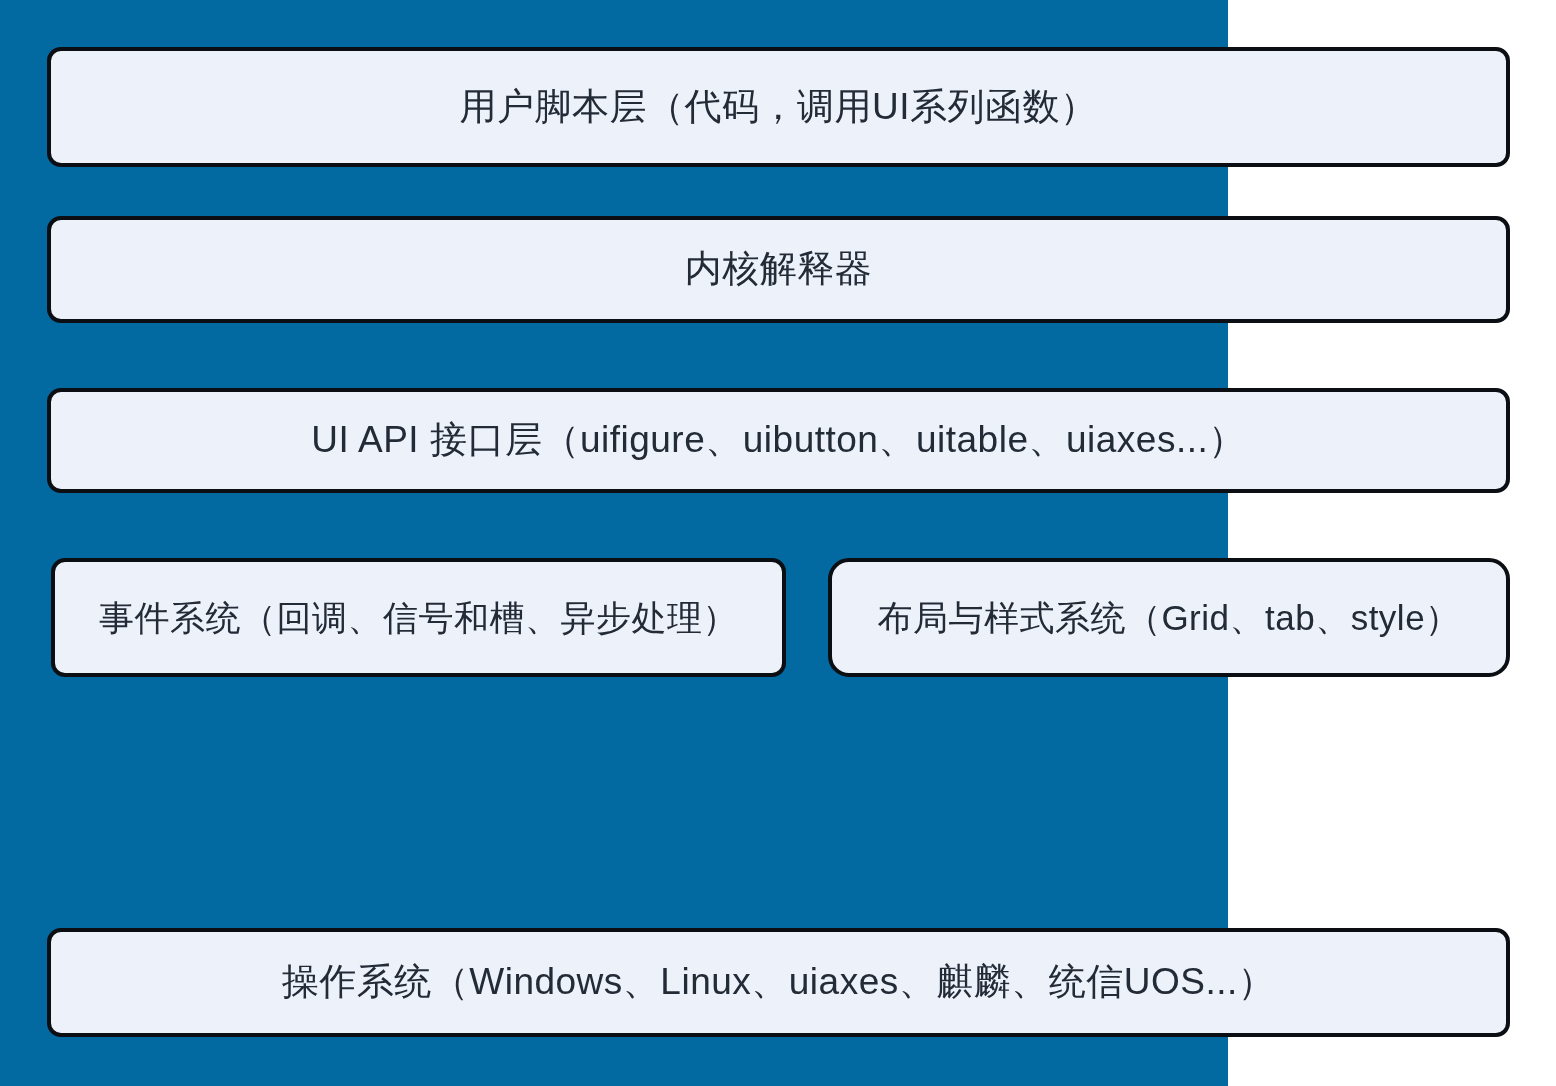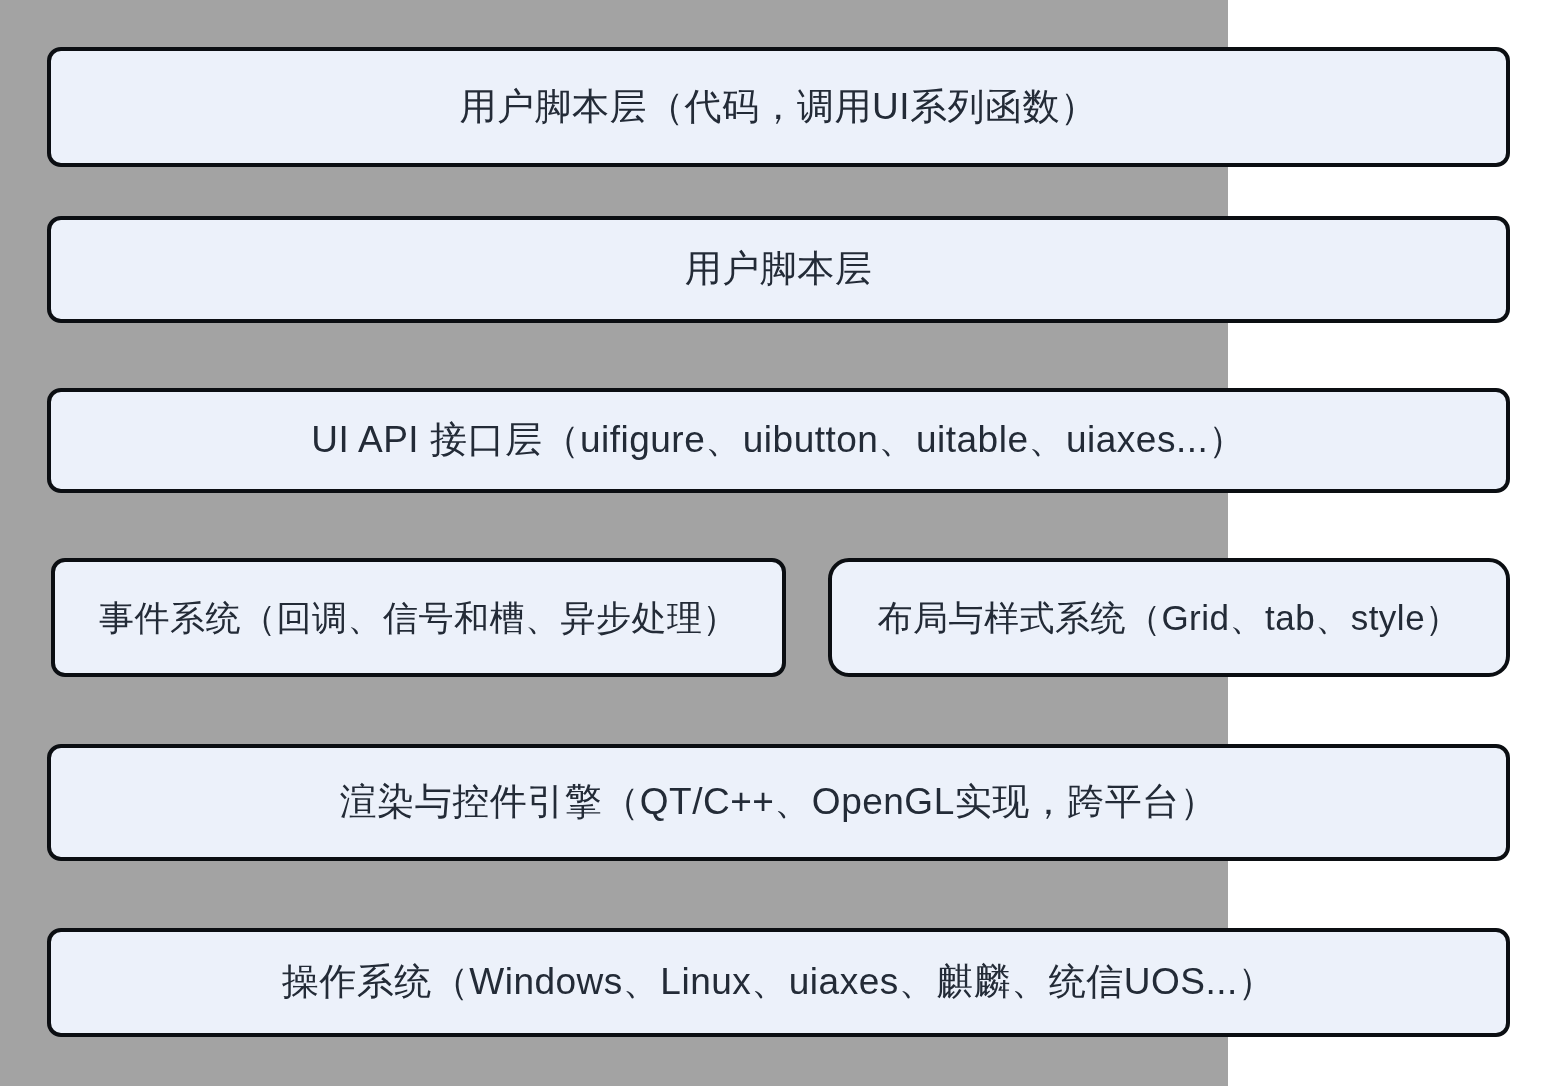--- a/index.html
+++ b/index.html
@@ -12,21 +12,21 @@
     width: 1556px;
     height: 1086px;
     font-family: "Liberation Sans", "DejaVu Sans", sans-serif;
     overflow: hidden;
   }
 
   #diagram {
     position: relative;
     width: 1228px;
     height: 1086px;
-    background: #a3a3a3;
+    background: #0369a1;
   }
 
   .layer-box {
     position: absolute;
     box-sizing: border-box;
     background: #ECF1FA;
     border: 4px solid #0b0e12;
     border-radius: 14px;
     display: flex;
     align-items: center;
@@ -56,36 +56,33 @@
 </head>
 <body>
 
 <div id="diagram">
 
   <div class="layer-box row-user">
     <span>用户脚本层（代码，调用UI系列函数）</span>
   </div>
 
   <div class="layer-box row-kernel">
-    <span>用户脚本层</span>
+    <span>内核解释器</span>
   </div>
 
   <div class="layer-box split row-event">
     <span>事件系统（回调、信号和槽、异步处理）</span>
   </div>
 
   <div class="layer-box row-uiapi">
     <span>UI API 接口层（uifigure、uibutton、uitable、uiaxes...）</span>
   </div>
 
   <div class="layer-box split row-layout">
     <span>布局与样式系统（Grid、tab、style）</span>
   </div>
 
-  <div class="layer-box row-render">
-    <span>渲染与控件引擎（QT/C++、OpenGL实现，跨平台）</span>
-  </div>
 
   <div class="layer-box row-os">
     <span>操作系统（Windows、Linux、uiaxes、麒麟、统信UOS...）</span>
   </div>
 
 </div>
 
 </body></html>

